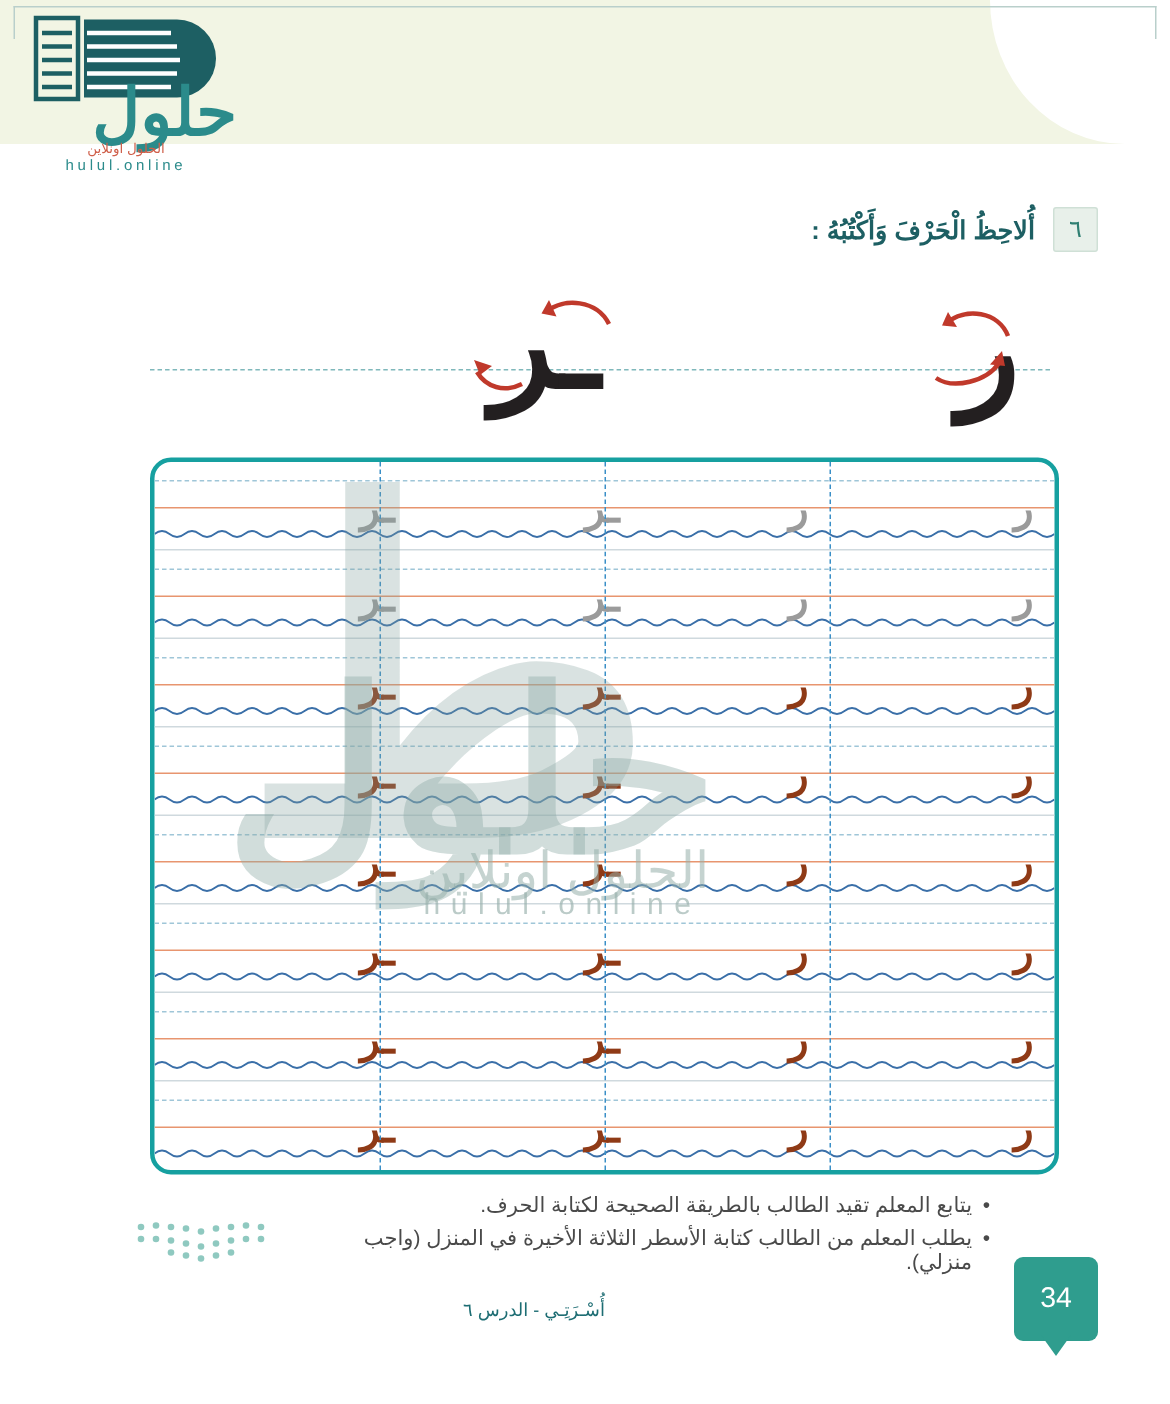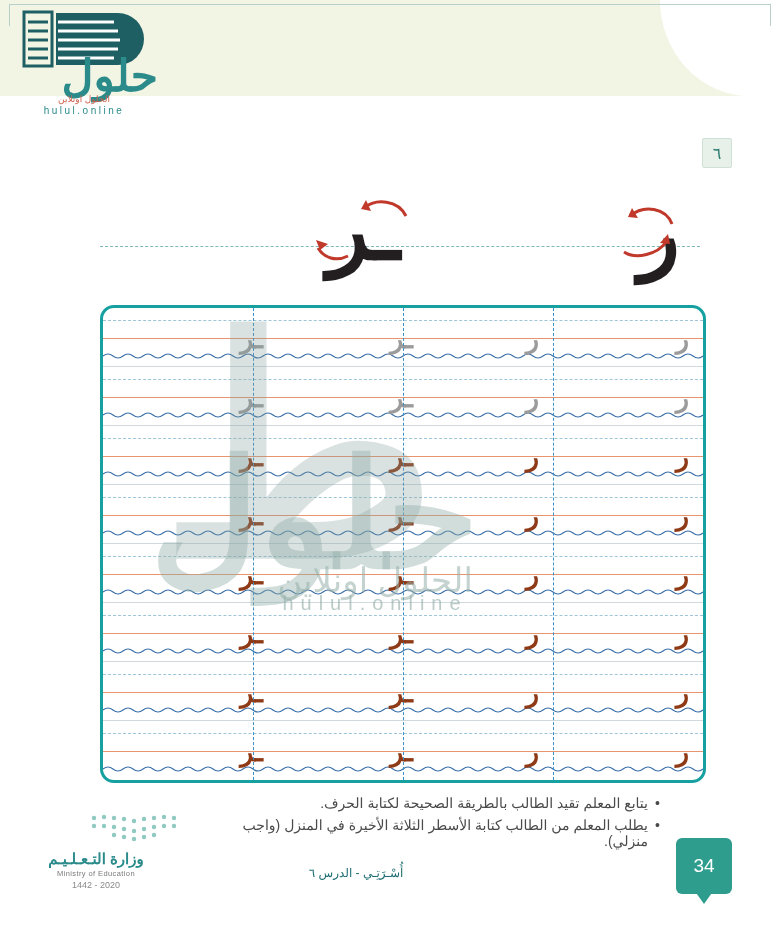--- a/index.html
+++ b/index.html
@@ -362,20 +362,21 @@
         <line x1="6" y1="48" x2="26" y2="48"></line>
       </g>
     </svg>
     <div class="logo-hulul">حلول</div>
     <div class="logo-sub-ar">الحلول اونلاين</div>
     <div class="logo-sub-en">hulul.online</div>
   </div>
 
   <div class="ex-header">
     <div class="ex-num">٦</div>
+    <div class="ex-title">أُلاحِظُ الْحَرْفَ وَأَكْتُبُهُ :</div>
   </div>
 
   <div class="demo-area">
     <div class="demo-dashline"></div>
 
     <div class="demo-letter one">ر</div>
     <svg class="arrow" style="right:10px; top:4px; width:80px; height:70px;" viewBox="0 0 80 70">
       <path d="M62 30 C56 14 34 10 20 22" stroke-width="3"></path>
       <path d="M22 14 L18 23 L28 24 Z" fill="#c0392b" stroke="none"></path>
       <path d="M14 58 C26 66 48 60 56 48" stroke-width="3"></path>
@@ -532,24 +533,19 @@
         <circle cx="76" cy="14" r="2.2"></circle>
         <circle cx="86" cy="14" r="2.2"></circle>
       <circle cx="26" cy="23" r="2.2"></circle>
         <circle cx="36" cy="25" r="2.2"></circle>
         <circle cx="46" cy="27" r="2.2"></circle>
       <circle cx="56" cy="25" r="2.2"></circle>
         <circle cx="66" cy="23" r="2.2"></circle>
     </g>
   </svg>
 
-  <div class="moe-logo">
-    <div class="moe-ar">وزارة التـعـلـيـم</div>
-    <div class="moe-en">Ministry of Education</div>
-    <div class="moe-year">2020 - 1442</div>
-  </div>
 
   <div class="footer-center">أُسْـرَتِـي - الدرس ٦</div>
 
   <div class="page-badge">34</div>
   <div class="page-badge-tail"></div>
 
 </div>
 
 </body></html>

